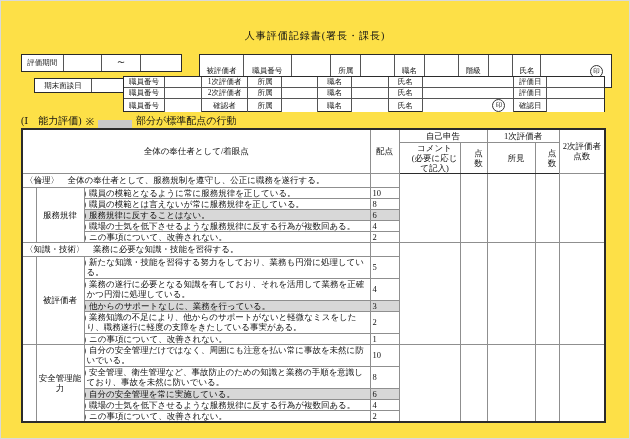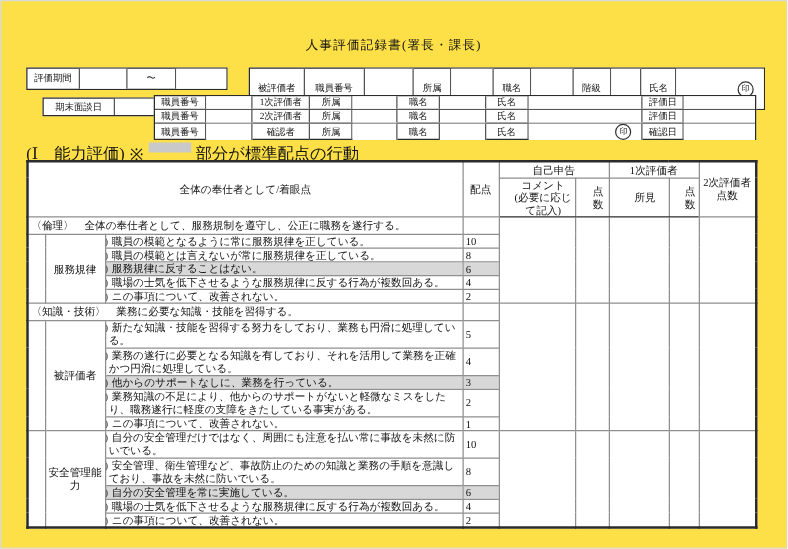--- a/index.html
+++ b/index.html
@@ -18,21 +18,21 @@
     box-sizing:border-box;border-right:1px solid #555;font-size:7.5px;
     display:flex;align-items:center;justify-content:center;white-space:nowrap;overflow:hidden;
   }
   .cell.last{border-right:none;}
   .cell.fill{background:#fff;}
   .sealcell{justify-content:flex-end;padding-right:8px;}
   .seal{
     display:inline-flex;align-items:center;justify-content:center;
     width:11px;height:11px;border:1px solid #333;border-radius:50%;font-size:6.5px;flex:0 0 auto;
   }
-  .caption{position:absolute;left:20px;top:113px;font-size:13px;display:flex;align-items:flex-start;gap:4px;}
+  .caption{position:absolute;left:20px;top:113px;font-size:10px;display:flex;align-items:flex-end;gap:4px;}
   .legend-box{display:inline-block;width:34px;height:8px;background:#c9c9c9;}
   
   table.main{
     position:absolute;left:20px;top:127px;width:583px;border-collapse:collapse;table-layout:fixed;
     border:2px solid #2b2b2b;background:#fff;
   }
   table.main td{
     border:1px solid #8f8f8f;font-size:8.5px;line-height:10px;padding:0 2px;
     overflow:hidden;vertical-align:middle;box-sizing:border-box;
   }

